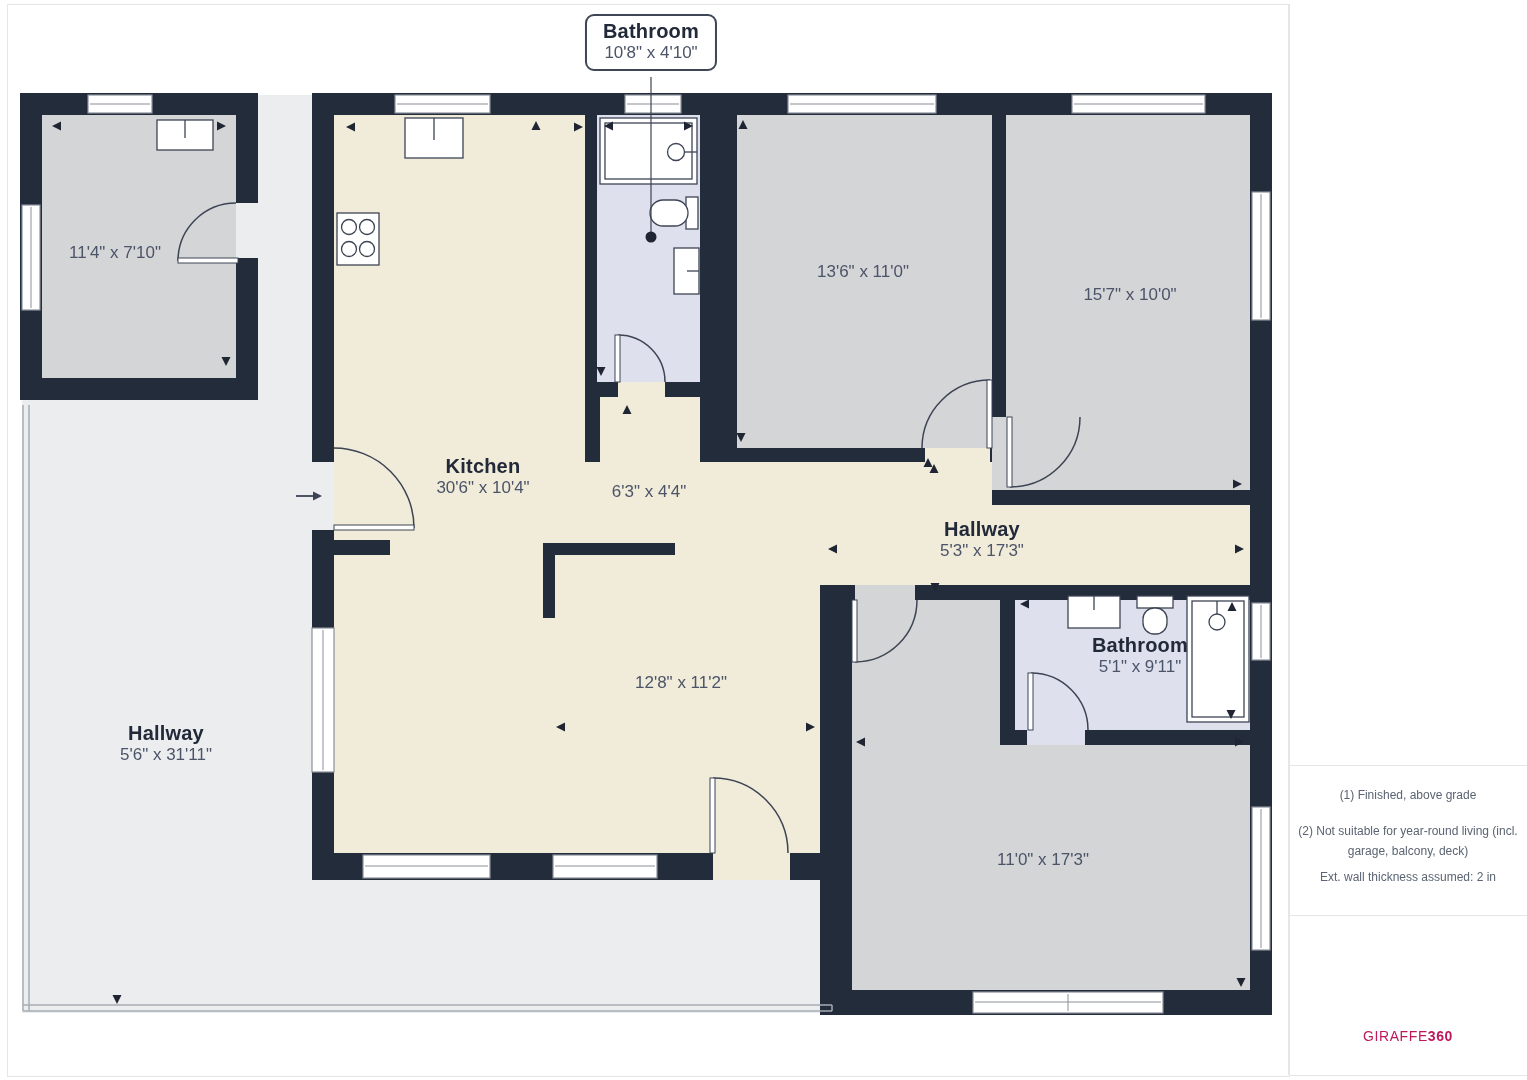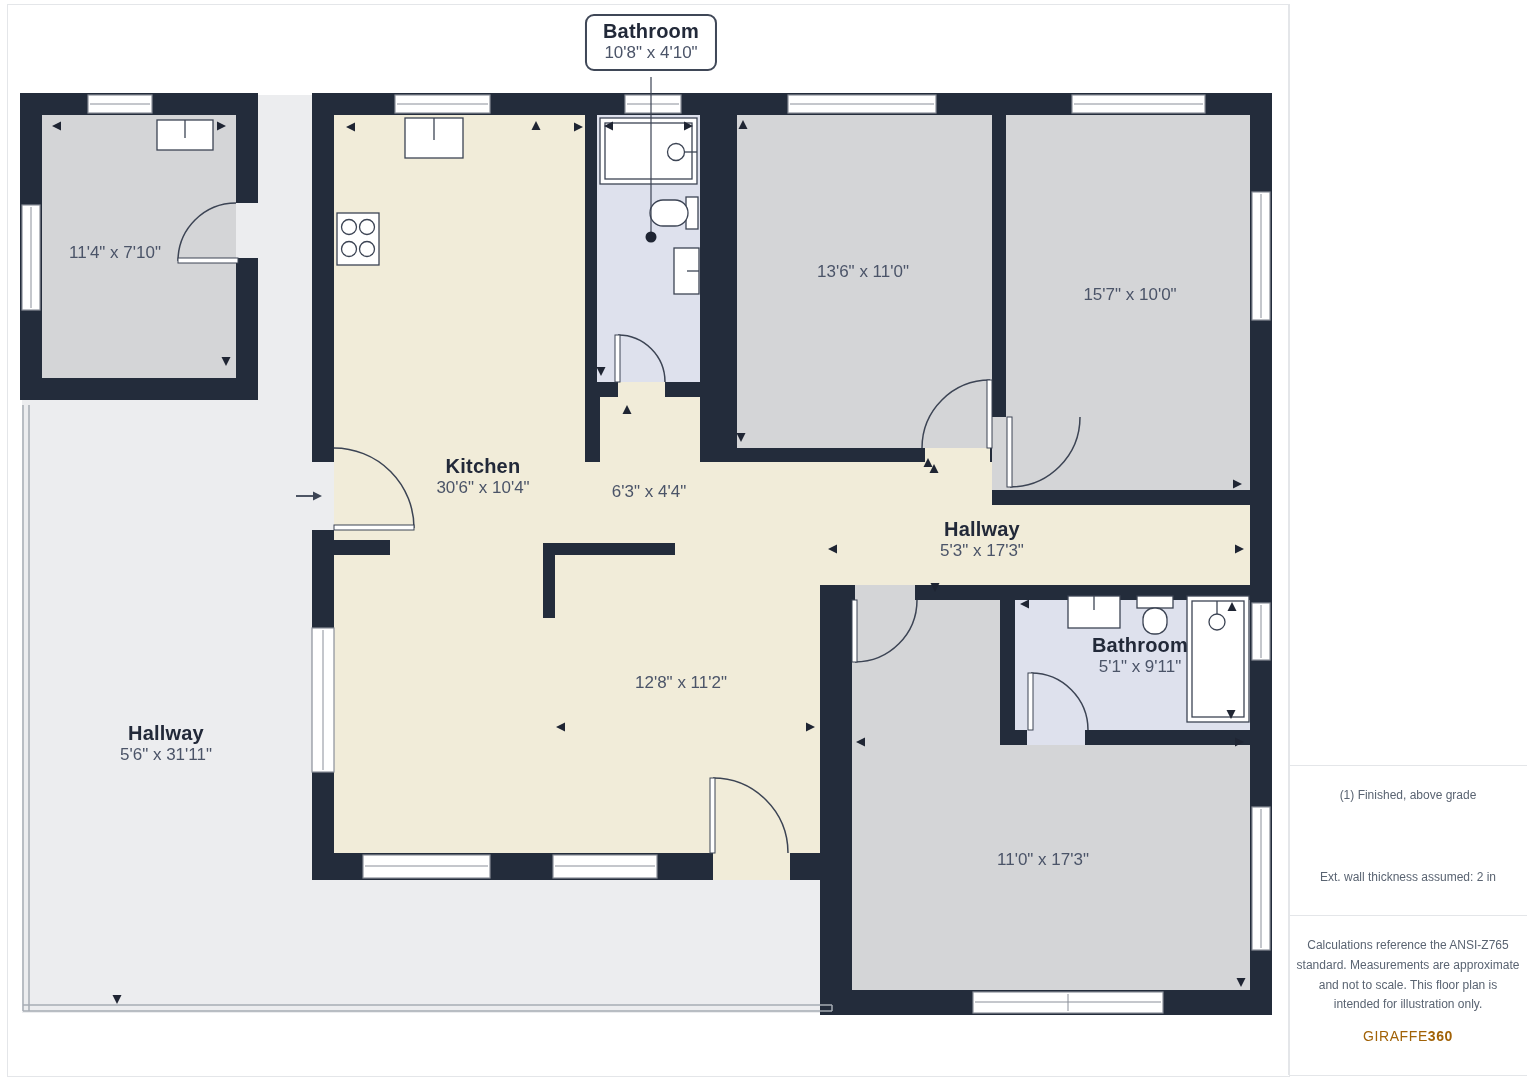--- a/index.html
+++ b/index.html
@@ -16,21 +16,21 @@
   svg.overlay{position:absolute;left:0;top:0;}
   .lbl{position:absolute;transform:translate(-50%,-50%);text-align:center;white-space:nowrap;z-index:30;}
   .room-name{font-weight:700;font-size:20px;color:#222939;letter-spacing:.2px;}
   .room-dims{font-size:17px;color:#4b5468;}
   .callout{position:absolute;transform:translateX(-50%);background:#fff;border:2px solid #3f4757;border-radius:9px;
            padding:4px 16px 6px 16px;text-align:center;z-index:40;}
   .callout .room-name{font-size:20px;}
   .callout .room-dims{font-size:17px;}
   .sidebar-line{position:absolute;background:#e4e6e9;}
   .note{position:absolute;left:1296px;width:224px;text-align:center;font-size:12px;color:#5a6472;line-height:1.65;z-index:30;}
-  .brand{position:absolute;left:1296px;width:224px;text-align:center;font-size:14px;color:#a16207;letter-spacing:.6px;z-index:30;}
+  .brand{position:absolute;left:1296px;width:224px;text-align:center;font-size:14px;color:#be185d;letter-spacing:.6px;z-index:30;}
   .brand b{font-weight:700;}
 </style>
 </head>
 <body>
 
 <div id="stage">
 
   <div class="frame"></div>
 
   <div class="terrace" style="left:22px;top:95px;width:810px;height:918px"></div>
@@ -278,17 +278,17 @@
     <div class="room-name">Bathroom</div>
     <div class="room-dims">10'8" x 4'10"</div>
   </div>
 
   <div class="sidebar-line" style="left:1288px;top:4px;width:1px;height:1071px"></div>
   <div class="sidebar-line" style="left:1289px;top:765px;width:238px;height:1px"></div>
   <div class="sidebar-line" style="left:1289px;top:915px;width:238px;height:1px"></div>
   <div class="sidebar-line" style="left:1289px;top:1075px;width:238px;height:1px"></div>
 
   <div class="note" style="top:786px">(1) Finished, above grade</div>
+  <div class="note" style="top:822px">(2) Not suitable for year-round living (incl. garage, balcony, deck)</div>
   <div class="note" style="top:868px">Ext. wall thickness assumed: 2 in</div>
-  <div class="note" style="top:936px">Calculations reference the ANSI-Z765 standard. Measurements are approximate and not to scale. This floor plan is intended for illustration only.</div>
   <div class="brand" style="top:1028px"><span>GIRAFFE</span><b>360</b></div>
 
 </div>
 
 </body></html>

